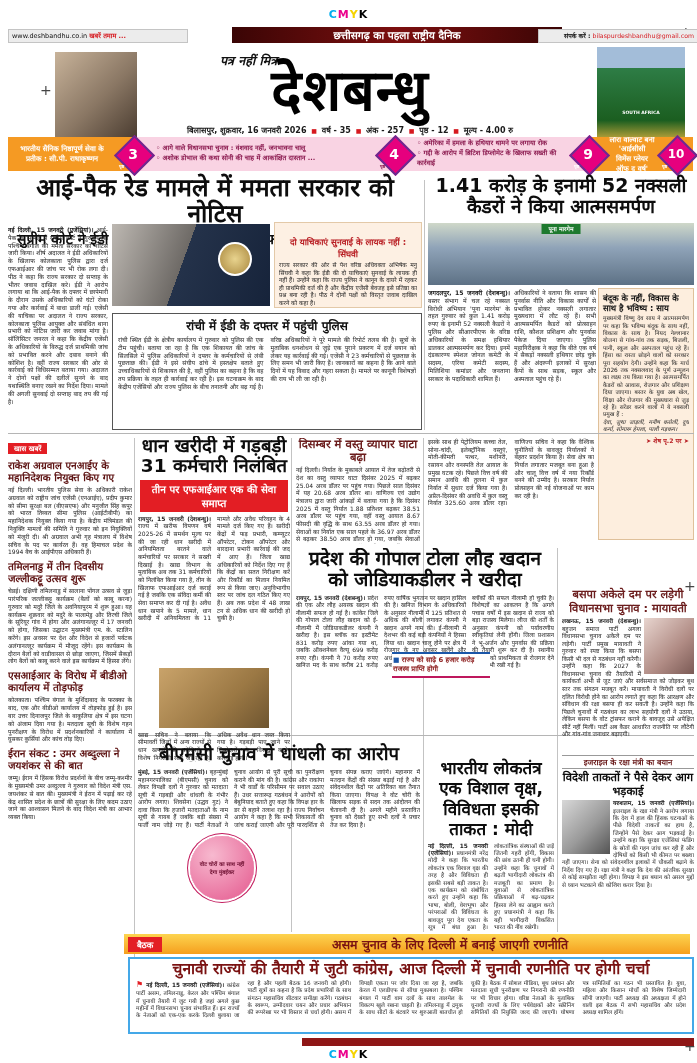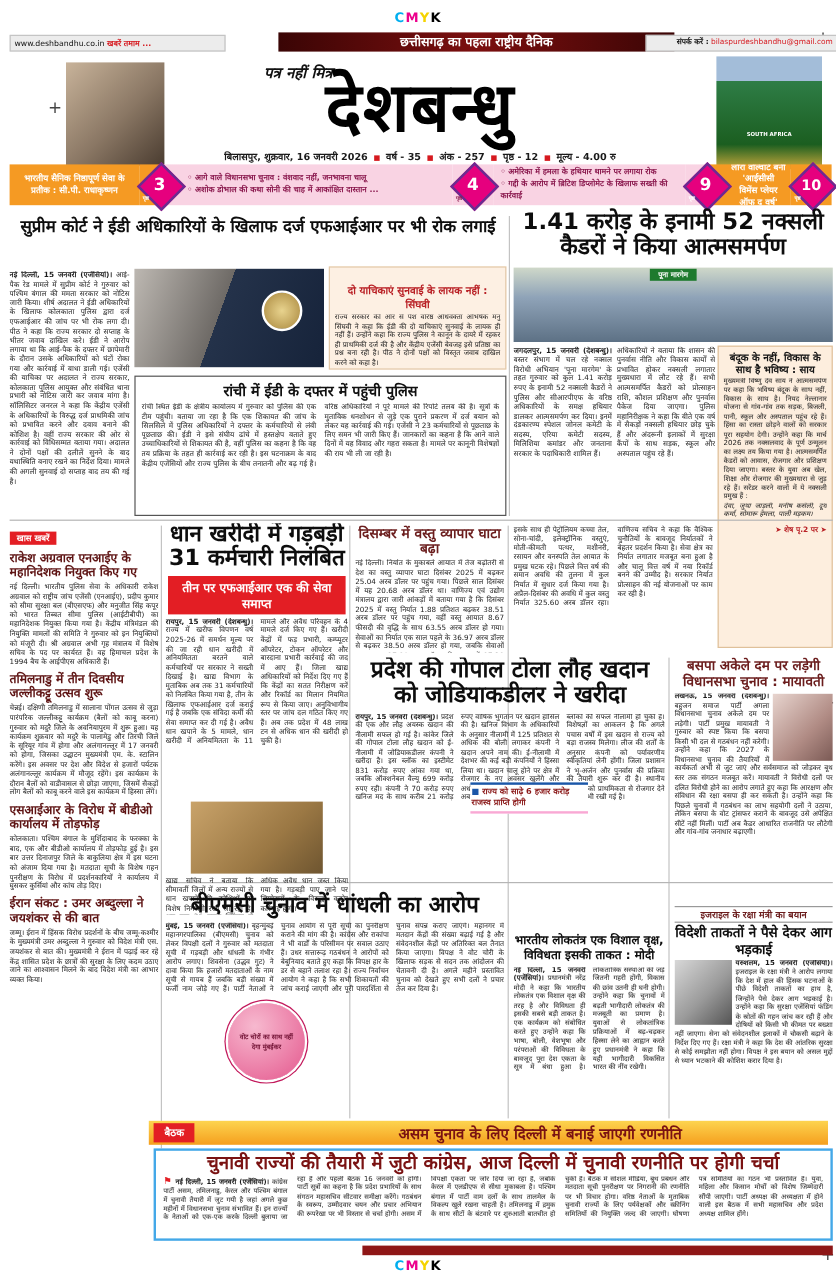--- a/index.html
+++ b/index.html
@@ -39,21 +39,21 @@
   .box{box-sizing:border-box;}
   .vline{background:#c3c3c3;width:1px;}
   .hline{background:#b5b5b5;height:1px;}
   .crop{font-size:14px;color:#444;font-weight:normal;}
   .maroon{color:#6b1d1d}
   .sb-head{font-size:10.2px;font-weight:800;color:#5e1414;line-height:1.18;margin:5px 0 2px;}
   .sb-body{font-size:6px;line-height:1.3;text-align:justify;color:#1a1a1a;}
   .tag-red{display:inline-block;background:#e31e24;color:#fff;font-size:7px;font-weight:bold;padding:1px 6px;}
   .caption-chip{position:absolute;top:1px;left:50%;transform:translateX(-50%);background:#1e7a2e;
                 color:#fff;font-size:6px;font-weight:bold;padding:1px 7px;white-space:nowrap;}
-  .pull{border-top:2px solid #1a56a8;border-bottom:2px solid #f9a8d4;background:#fff;
+  .pull{border-top:2px solid #1a56a8;border-bottom:2px solid #be185d;background:#fff;
         font-size:6.8px;font-weight:bold;color:#8b1a1a;line-height:1.35;padding:2px 1px;}
   .pull .sq{color:#1a56a8;}
   .circle-badge{border-radius:50%;background:radial-gradient(circle at 35% 30%,#f7b9cf,#e4578d);
         box-shadow:0 0 0 2px #fff,0 0 0 3px #c2185b;display:flex;align-items:center;justify-content:center;
         text-align:center;font-size:5.4px;font-weight:bold;color:#6d0e30;padding:7px;box-sizing:border-box;}
   .kicker{font-size:7.8px;font-weight:800;color:#6b1d1d;text-align:center;border-top:1px solid #999;
           border-bottom:1px solid #999;padding:1px 0;}
   .strip-baithak{background:linear-gradient(180deg,#fdd44f,#f59f1e);display:flex;align-items:center;}
   .strip-baithak .tag{background:#e31e24;color:#fff;font-size:8.5px;font-weight:800;padding:2px 9px;margin-left:4px;}
   .strip-baithak .hd{flex:1;text-align:center;font-size:12.5px;font-weight:800;color:#7a1212;padding-left:48px;}
@@ -137,20 +137,21 @@
       <div>विमेंस प्लेयर ऑफ द वर्ष'</div>
     </div>
     <div class="badge bg-o">
       <div class="diamond"></div>
       <div class="num" style="font-size:12px">10</div>
       <div class="pl">पृष्ठ</div>
     </div>
   </div>
 
   <div class="abs" style="left:8px;top:175px;width:414px;height:257px;">
+    <div class="h1" style="font-size:24.5px;line-height:1.05;">आई-पैक रेड मामले में ममता सरकार को नोटिस</div>
     <div class="h1" style="font-size:14px;margin-top:3px;">सुप्रीम कोर्ट ने ईडी अधिकारियों के खिलाफ दर्ज एफआईआर पर भी रोक लगाई</div>
     <div class="abs body-txt" style="left:0;top:51px;width:100px;height:204px;">
       <span class="lead">नई दिल्ली, 15 जनवरी (एजेंसियां)।</span>
       <span>आई-पैक रेड मामले में सुप्रीम कोर्ट ने गुरुवार को पश्चिम बंगाल की ममता सरकार को नोटिस जारी किया। शीर्ष अदालत ने ईडी अधिकारियों के खिलाफ कोलकाता पुलिस द्वारा दर्ज एफआईआर की जांच पर भी रोक लगा दी। पीठ ने कहा कि राज्य सरकार दो सप्ताह के भीतर जवाब दाखिल करे। ईडी ने आरोप लगाया था कि आई-पैक के दफ्तर में छापेमारी के दौरान उसके अधिकारियों को घंटों रोका गया और कार्रवाई में बाधा डाली गई। एजेंसी की याचिका पर अदालत ने राज्य सरकार, कोलकाता पुलिस आयुक्त और संबंधित थाना प्रभारी को नोटिस जारी कर जवाब मांगा है। सॉलिसिटर जनरल ने कहा कि केंद्रीय एजेंसी के अधिकारियों के विरुद्ध दर्ज प्राथमिकी जांच को प्रभावित करने और दबाव बनाने की कोशिश है। वहीं राज्य सरकार की ओर से कार्रवाई को विधिसम्मत बताया गया। अदालत ने दोनों पक्षों की दलीलें सुनने के बाद यथास्थिति बनाए रखने का निर्देश दिया। मामले की अगली सुनवाई दो सप्ताह बाद तय की गई है।</span>
     </div>
     <div class="abs photo" style="left:104px;top:49px;width:158px;height:82px;background:linear-gradient(110deg,#bdb8b2,#6e6a66 45%,#24324a 45%,#16233a);">
       <div style="position:absolute;right:18px;top:18px;width:30px;height:30px;border-radius:50%;background:radial-gradient(circle,#e8d38e,#a8863c);border:2px solid #fff;"></div>
     </div>
     <div class="abs box" style="left:266px;top:47px;width:148px;height:86px;background:#fdf0e3;border:1px solid #e3c9a8;padding:13px 4px;overflow:hidden;">
       <div style="font-size:8.6px;font-weight:800;color:#b92025;text-align:center;">दो याचिकाएं सुनवाई के लायक नहीं : सिंघवी</div>
@@ -168,21 +169,21 @@
       <span class="caption-chip">पूना मारगेम</span>
     </div>
     <div class="abs body-txt" style="left:0;top:114px;width:82px;height:143px;">
       <span class="lead">जगदलपुर, 15 जनवरी (देशबन्धु)।</span>
       <span>बस्तर संभाग में चल रहे नक्सल विरोधी अभियान 'पूना मारगेम' के तहत गुरुवार को कुल 1.41 करोड़ रुपए के इनामी 52 नक्सली कैडरों ने पुलिस और सीआरपीएफ के वरिष्ठ अधिकारियों के समक्ष हथियार डालकर आत्मसमर्पण कर दिया। इनमें दंडकारण्य स्पेशल जोनल कमेटी के सदस्य, एरिया कमेटी सदस्य, मिलिशिया कमांडर और जनताना सरकार के पदाधिकारी शामिल हैं।</span>
     </div>
     <div class="abs body-txt" style="left:86px;top:114px;width:82px;height:143px;">अधिकारियों ने बताया कि शासन की पुनर्वास नीति और विकास कार्यों से प्रभावित होकर नक्सली लगातार मुख्यधारा में लौट रहे हैं। सभी आत्मसमर्पित कैडरों को प्रोत्साहन राशि, कौशल प्रशिक्षण और पुनर्वास पैकेज दिया जाएगा। पुलिस महानिरीक्षक ने कहा कि बीते एक वर्ष में सैकड़ों नक्सली हथियार छोड़ चुके हैं और अंदरूनी इलाकों में सुरक्षा कैंपों के साथ सड़क, स्कूल और अस्पताल पहुंच रहे हैं।</div>
   </div>
 
   <div class="abs box" style="left:598px;top:288px;width:96px;height:252px;background:#fdeede;border:1px solid #dfc09a;padding:4px;overflow:hidden;">
-    <div style="font-size:8.4px;font-weight:800;text-align:center;color:#151515;line-height:1.2;">बंदूक के नहीं, विकास के साथ है भविष्य : साय</div>
+    <div style="font-size:8.4px;font-weight:800;text-align:left;color:#151515;line-height:1.2;">बंदूक के नहीं, विकास के साथ है भविष्य : साय</div>
     <div class="body-txt" style="font-size:5.8px;margin-top:2px;">मुख्यमंत्री विष्णु देव साय ने आत्मसमर्पण पर कहा कि भविष्य बंदूक के साथ नहीं, विकास के साथ है। नियद नेल्लानार योजना से गांव-गांव तक सड़क, बिजली, पानी, स्कूल और अस्पताल पहुंच रहे हैं। हिंसा का रास्ता छोड़ने वालों को सरकार पूरा सहयोग देगी। उन्होंने कहा कि मार्च 2026 तक नक्सलवाद के पूर्ण उन्मूलन का लक्ष्य तय किया गया है। आत्मसमर्पित कैडरों को आवास, रोजगार और प्रशिक्षण दिया जाएगा। बस्तर के युवा अब खेल, शिक्षा और रोजगार की मुख्यधारा से जुड़ रहे हैं। सरेंडर करने वालों में ये नक्सली प्रमुख हैं :</div>
     <div class="body-txt" style="font-size:5.8px;font-style:italic;">देवा, जुथा जाड़ली, मनीष कसेली, दूध कर्मा, सोमारू हेमला, पाली मड़कम।</div>
     <div style="font-size:6.2px;font-weight:bold;color:#b92025;text-align:right;margin-top:2px;">
       ➤ <span>शेष पृ.2 पर</span> ➤
     </div>
   </div>
 
   <div class="abs hline" style="left:8px;top:433px;width:686px;"></div>
   <div class="abs vline" style="left:424px;top:180px;height:250px;"></div>
   <div class="abs vline" style="left:134px;top:438px;height:596px;"></div>
@@ -234,39 +235,39 @@
       <span class="lead">रायपुर, 15 जनवरी (देशबन्धु)।</span>
       <span>प्रदेश की एक और लौह अयस्क खदान की नीलामी सफल हो गई है। कांकेर जिले की गोपाल टोला लौह खदान को ई-नीलामी में जोडियाकडीलर कंपनी ने खरीदा है। इस ब्लॉक का इस्टीमेट 831 करोड़ रुपए आंका गया था, जबकि ऑक्शनेबल वैल्यू 699 करोड़ रुपए रही। कंपनी ने 70 करोड़ रुपए खनिज मद के साथ करीब 21 करोड़ रुपए वार्षिक भुगतान पर खदान हासिल की है। खनिज विभाग के अधिकारियों के अनुसार नीलामी में 125 प्रतिशत से अधिक की बोली लगाकर कंपनी ने खदान अपने नाम की। ई-नीलामी में देशभर की कई बड़ी कंपनियों ने हिस्सा लिया था। खदान चालू होने पर क्षेत्र में रोजगार के नए अवसर खुलेंगे और अधोसंरचना का विकास होगा। राज्य में अब तक दर्जनभर से अधिक खनिज ब्लॉकों की सफल नीलामी हो चुकी है। विशेषज्ञों का आकलन है कि अगले पचास वर्षों में इस खदान से राज्य को बड़ा राजस्व मिलेगा। लीज की शर्तों के अनुसार कंपनी को पर्यावरणीय स्वीकृतियां लेनी होंगी। जिला प्रशासन ने भू-अर्जन और पुनर्वास की प्रक्रिया की तैयारी शुरू कर दी है। स्थानीय ग्रामीणों को प्राथमिकता से रोजगार देने की शर्त भी रखी गई है।</span>
     </div>
     <div class="abs pull" style="left:96px;top:104px;width:96px;">
       <span class="sq">■</span>
       <span>राज्य को साढ़े 6 हजार करोड़ राजस्व प्राप्ति होगी</span>
     </div>
   </div>
 
   <div class="abs" style="left:562px;top:548px;width:132px;height:212px;overflow:hidden;">
-    <div class="h1 maroon" style="font-size:11.3px;line-height:1.2;">बसपा अकेले दम पर लड़ेगी विधानसभा चुनाव : मायावती</div>
+    <div class="h1 maroon" style="font-size:11.3px;line-height:1.2;margin-top:40px;">बसपा अकेले दम पर लड़ेगी विधानसभा चुनाव : मायावती</div>
     <div class="body-txt" style="font-size:5.9px;margin-top:3px;height:172px;">
       <span class="photo" style="float:right;width:50px;height:56px;margin:0 0 2px 3px;background:linear-gradient(135deg,#e8d5cf,#b08b84 60%,#7b5a55);display:block;"></span>
       <span class="lead">लखनऊ, 15 जनवरी (देशबन्धु)।</span>
       <span>बहुजन समाज पार्टी अगला विधानसभा चुनाव अकेले दम पर लड़ेगी। पार्टी प्रमुख मायावती ने गुरुवार को स्पष्ट किया कि बसपा किसी भी दल से गठबंधन नहीं करेगी। उन्होंने कहा कि 2027 के विधानसभा चुनाव की तैयारियों में कार्यकर्ता अभी से जुट जाएं और सर्वसमाज को जोड़कर बूथ स्तर तक संगठन मजबूत करें। मायावती ने विरोधी दलों पर दलित विरोधी होने का आरोप लगाते हुए कहा कि आरक्षण और संविधान की रक्षा बसपा ही कर सकती है। उन्होंने कहा कि पिछले चुनावों में गठबंधन का लाभ सहयोगी दलों ने उठाया, लेकिन बसपा के वोट ट्रांसफर कराने के बावजूद उसे अपेक्षित सीटें नहीं मिलीं। पार्टी अब कैडर आधारित राजनीति पर लौटेगी और गांव-गांव जनाधार बढ़ाएगी।</span>
     </div>
   </div>
 
   <div class="abs" style="left:138px;top:740px;width:282px;height:192px;overflow:hidden;">
     <div class="h1" style="font-size:18.5px;">बीएमसी चुनाव में धांधली का आरोप</div>
     <div class="body-txt" style="column-count:3;column-gap:6px;height:158px;margin-top:4px;font-size:5.9px;">
       <span class="lead">मुंबई, 15 जनवरी (एजेंसियां)।</span>
       <span>बृहन्मुंबई महानगरपालिका (बीएमसी) चुनाव को लेकर विपक्षी दलों ने गुरुवार को मतदाता सूची में गड़बड़ी और धांधली के गंभीर आरोप लगाए। शिवसेना (उद्धव गुट) ने दावा किया कि हजारों मतदाताओं के नाम सूची से गायब हैं जबकि बड़ी संख्या में फर्जी नाम जोड़े गए हैं। पार्टी नेताओं ने चुनाव आयोग से पूरी सूची का पुनरीक्षण कराने की मांग की है। कांग्रेस और राकांपा ने भी वार्डों के परिसीमन पर सवाल उठाए हैं। उधर सत्तारूढ़ गठबंधन ने आरोपों को बेबुनियाद बताते हुए कहा कि विपक्ष हार के डर से बहाने तलाश रहा है। राज्य निर्वाचन आयोग ने कहा है कि सभी शिकायतों की जांच कराई जाएगी और पूरी पारदर्शिता से चुनाव संपन्न कराए जाएंगे। महानगर में मतदान केंद्रों की संख्या बढ़ाई गई है और संवेदनशील केंद्रों पर अतिरिक्त बल तैनात किया जाएगा। विपक्ष ने वोट चोरी के खिलाफ सड़क से सदन तक आंदोलन की चेतावनी दी है। अगले महीने प्रस्तावित चुनाव को देखते हुए सभी दलों ने प्रचार तेज कर दिया है।</span>
     </div>
     <div class="abs circle-badge" style="left:52px;top:96px;width:64px;height:64px;">वोट चोरों का साथ नहीं देगा मुंबईकर</div>
   </div>
 
   <div class="abs" style="left:428px;top:758px;width:126px;height:174px;overflow:hidden;">
-    <div class="h1" style="font-size:10px;line-height:1.2;margin-top:21px;">भारतीय लोकतंत्र एक विशाल वृक्ष, विविधता इसकी ताकत : मोदी</div>
+    <div class="h1" style="font-size:17px;line-height:1.2;">भारतीय लोकतंत्र एक विशाल वृक्ष, विविधता इसकी ताकत : मोदी</div>
     <div class="body-txt" style="column-count:2;column-gap:6px;height:118px;margin-top:3px;font-size:5.8px;">
       <span class="lead">नई दिल्ली, 15 जनवरी (एजेंसियां)।</span>
       <span>प्रधानमंत्री नरेंद्र मोदी ने कहा कि भारतीय लोकतंत्र एक विशाल वृक्ष की तरह है और विविधता ही इसकी सबसे बड़ी ताकत है। एक कार्यक्रम को संबोधित करते हुए उन्होंने कहा कि भाषा, बोली, वेशभूषा और परंपराओं की विविधता के बावजूद पूरा देश एकता के सूत्र में बंधा हुआ है। लोकतांत्रिक संस्थाओं की जड़ें जितनी गहरी होंगी, विकास की छांव उतनी ही घनी होगी। उन्होंने कहा कि चुनावों में बढ़ती भागीदारी लोकतंत्र की मजबूती का प्रमाण है। युवाओं से लोकतांत्रिक प्रक्रियाओं में बढ़-चढ़कर हिस्सा लेने का आह्वान करते हुए प्रधानमंत्री ने कहा कि यही भागीदारी विकसित भारत की नींव रखेगी।</span>
     </div>
   </div>
 
   <div class="abs" style="left:562px;top:755px;width:132px;height:177px;overflow:hidden;">
     <div class="kicker">इजराइल के रक्षा मंत्री का बयान</div>
     <div class="h1" style="font-size:11.3px;line-height:1.2;margin:2px 0;">विदेशी ताकतों ने पैसे देकर आग भड़काई</div>
     <div class="body-txt" style="font-size:5.8px;height:128px;">

